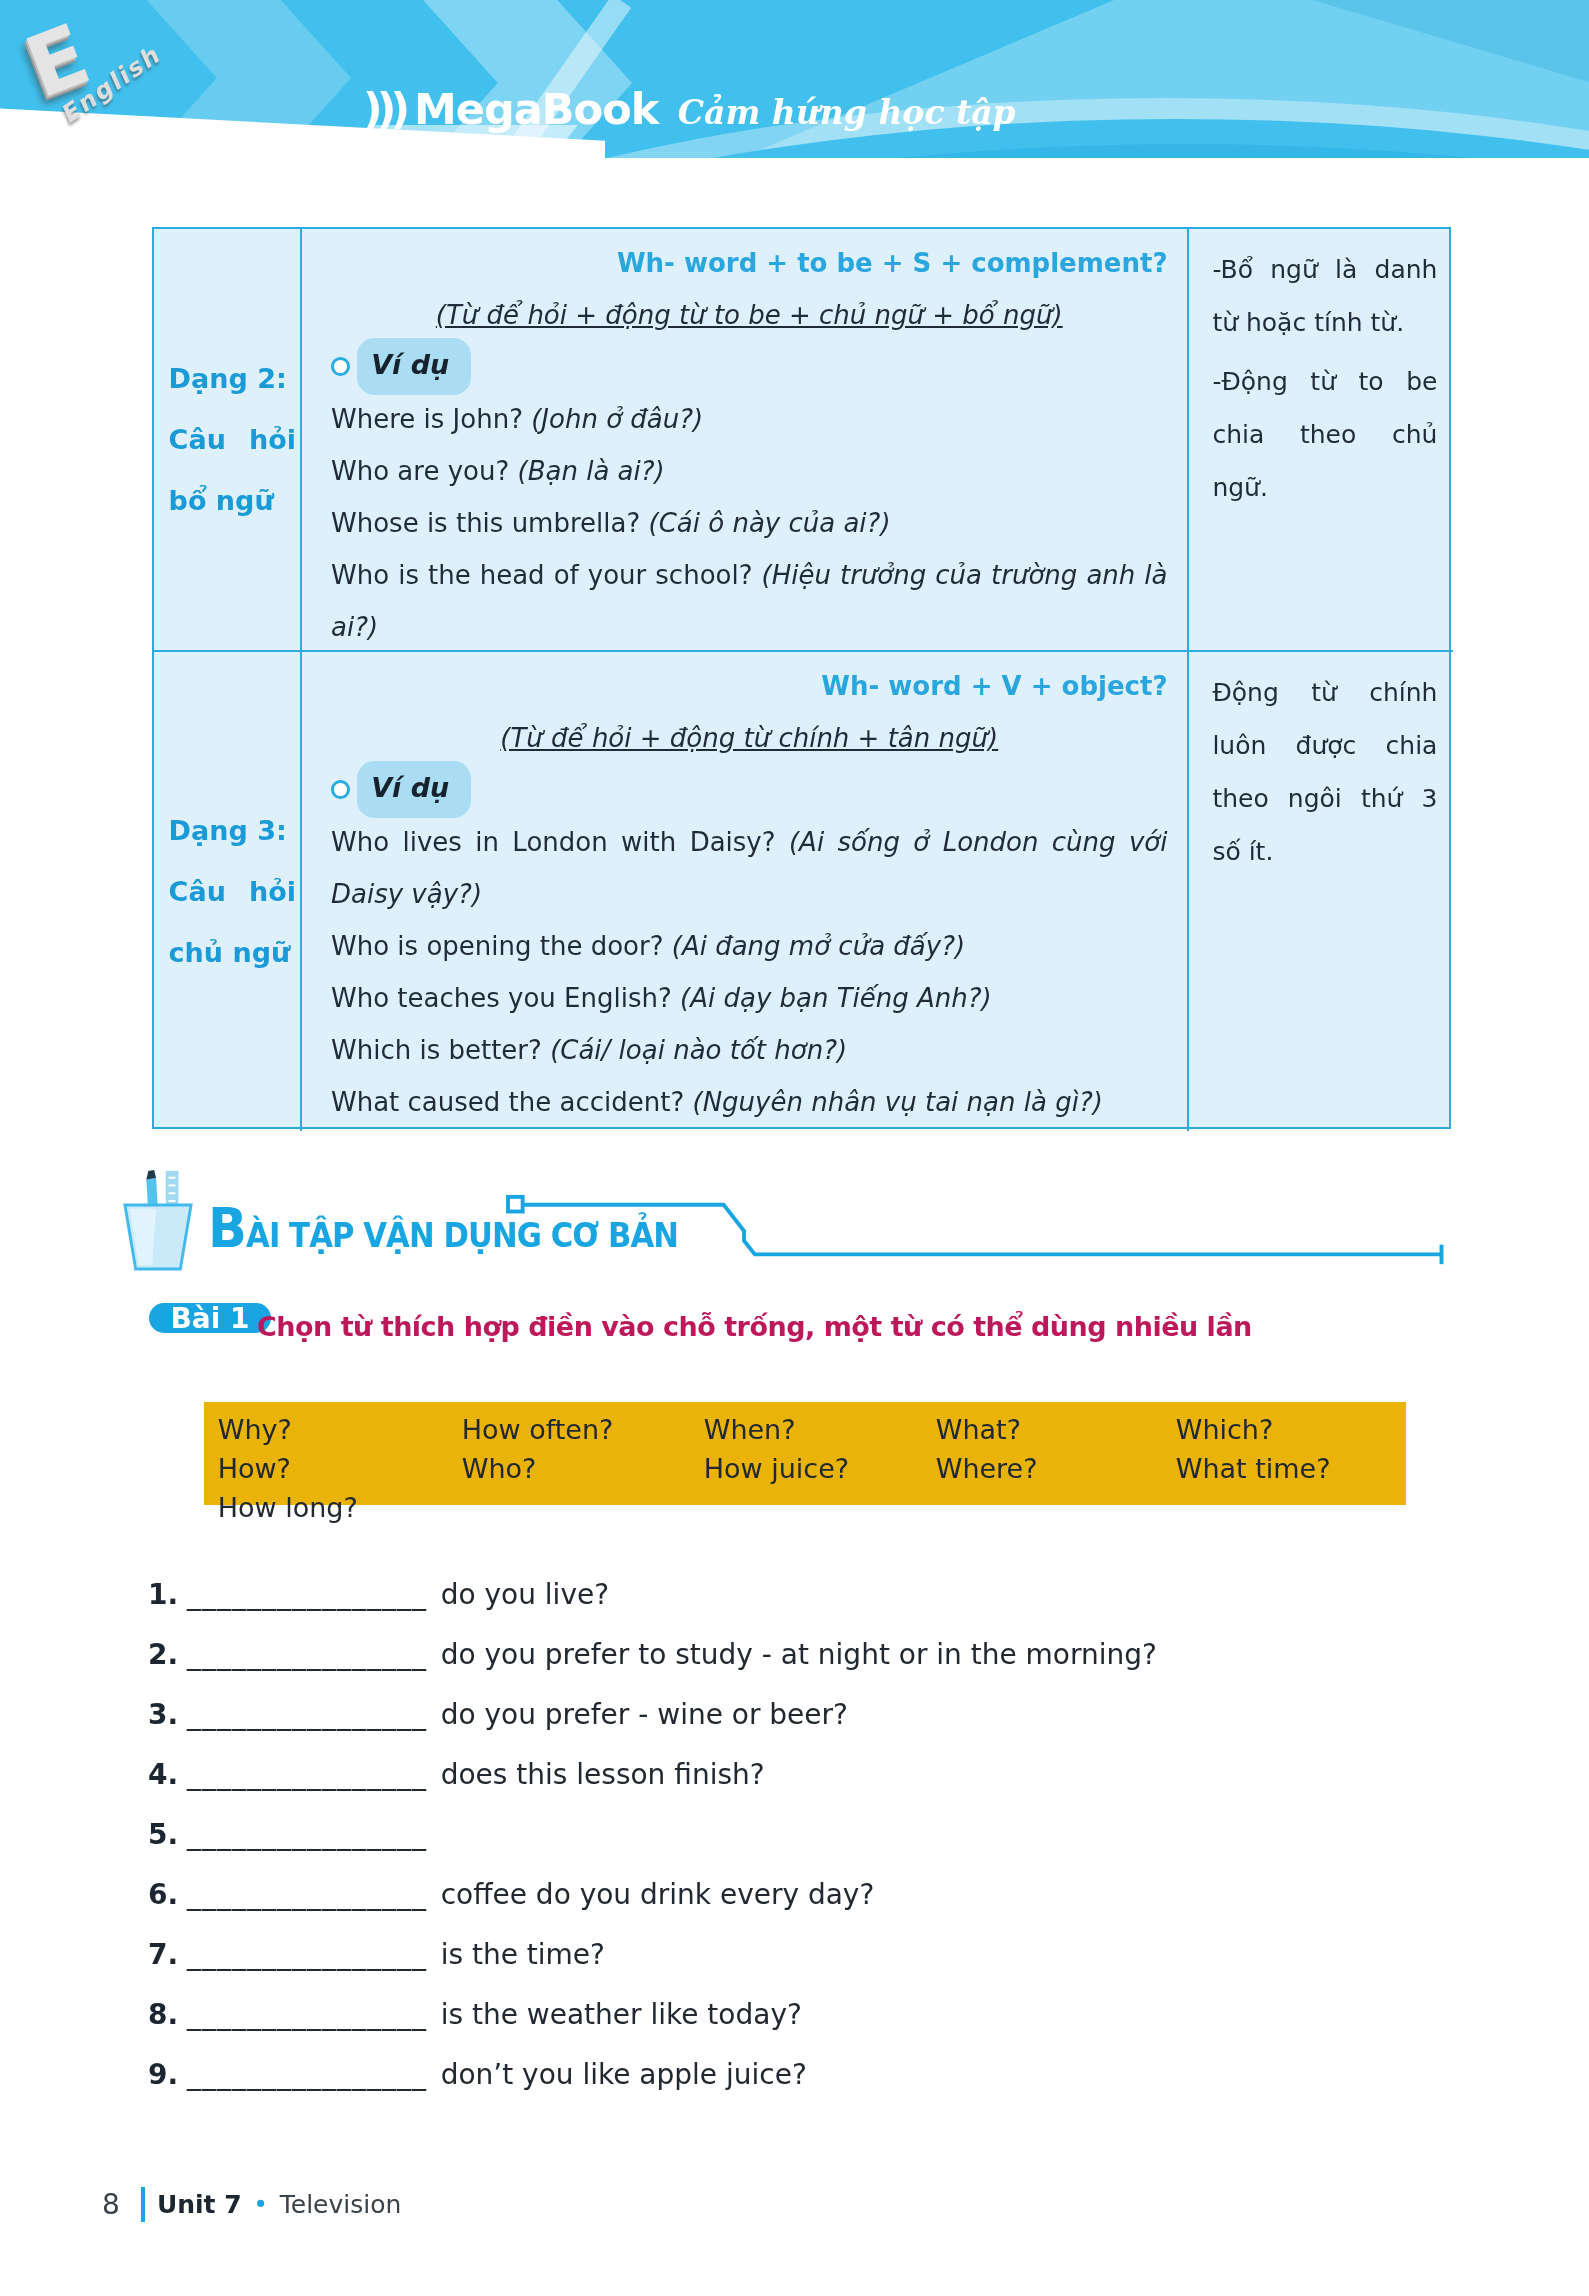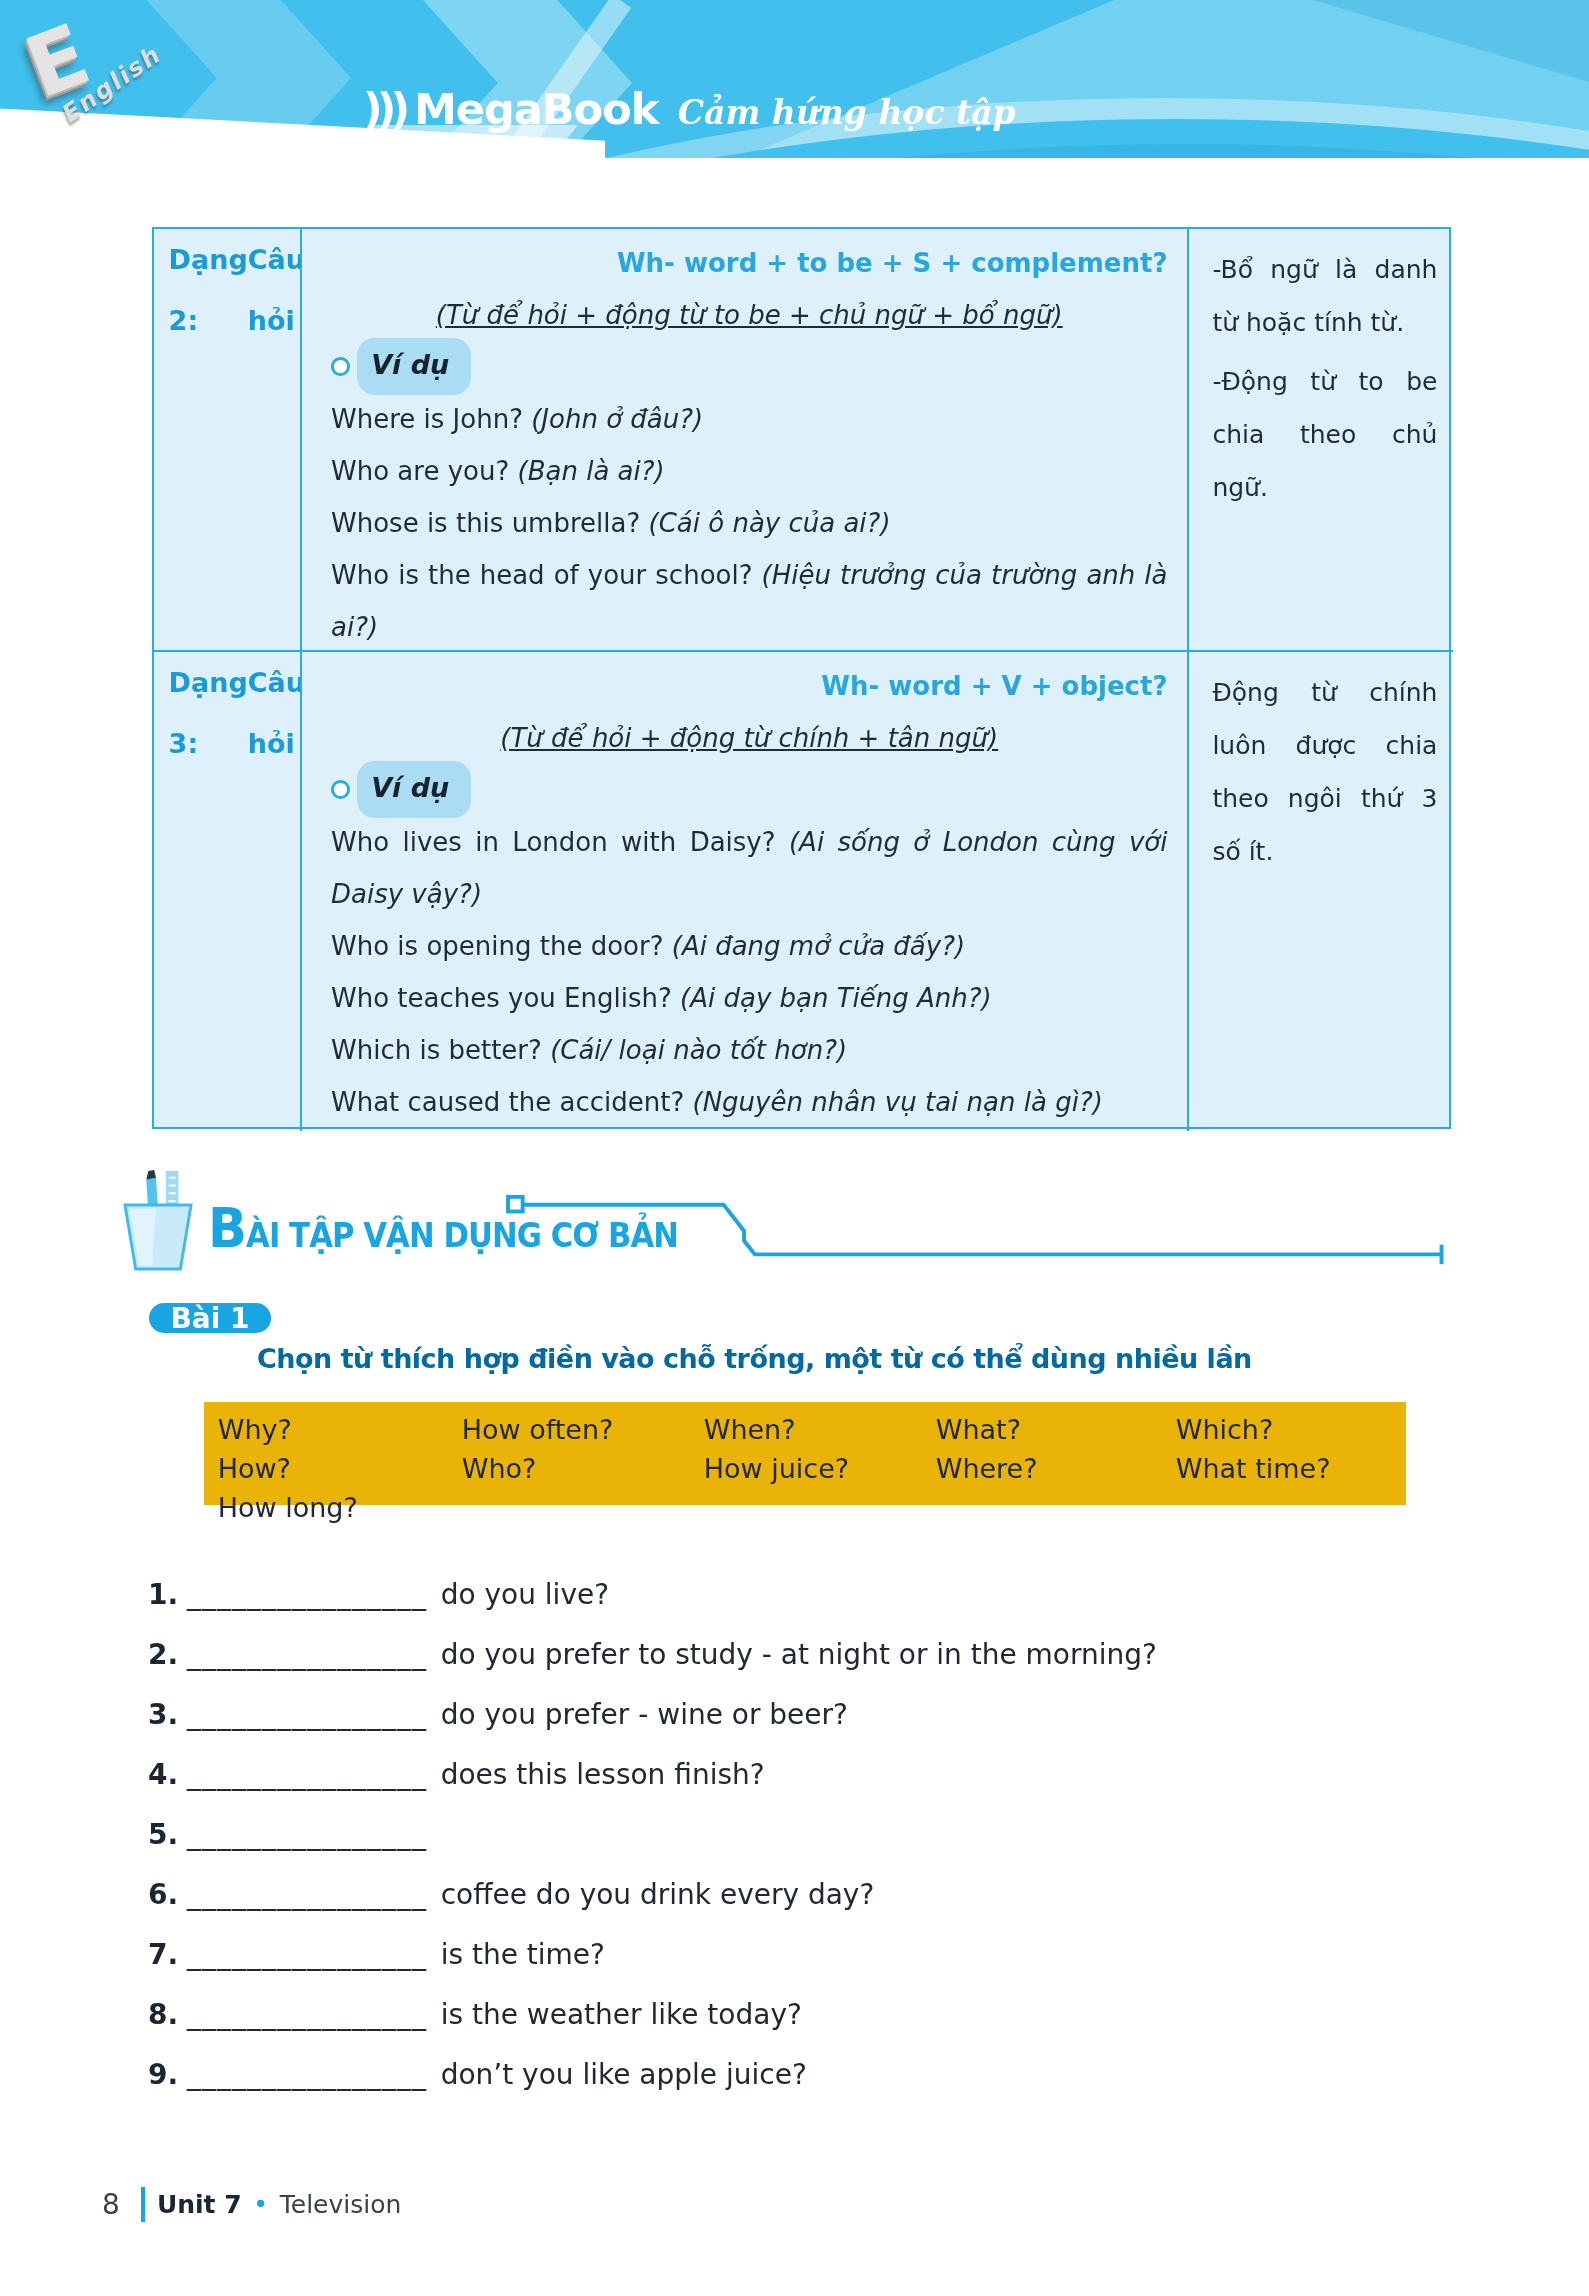--- a/index.html
+++ b/index.html
@@ -34,21 +34,21 @@
   .brand .nm{font-size:43px;font-weight:bold;letter-spacing:-1px;}
   .brand .tg{font-size:33px;font-weight:bold;font-style:italic;margin-left:19.5px;
     font-family:"DejaVu Serif","Liberation Serif",serif;}
   
   .gtable{position:absolute;left:152px;top:227px;width:1299px;height:902px;
     display:grid;grid-template-columns:148px 887px 264px;grid-template-rows:423px 479px;
     background:#def0fa;border:2px solid #2bacdf;box-sizing:border-box;}
   .cell{box-sizing:border-box;border-right:2px solid #2bacdf;border-bottom:2px solid #2bacdf;overflow:hidden;}
   .cell.last-col{border-right:none;}
   .cell.last-row{border-bottom:none;}
-  .c-label{display:flex;flex-direction:row;padding-left:14.6px;
+  .c-label{display:flex;flex-direction:column;justify-content:center;padding-left:14.6px;
     color:#1b9ad8;font-weight:bold;font-size:27px;line-height:61px;}
   .c-label .l2{word-spacing:13.7px;}
   .c-main{padding:7.8px 19.5px 0 29px;font-size:26px;line-height:52px;}
   .c-main p{margin:0;text-align:justify;}
   .c-main .formula{color:#29a6dd;font-weight:bold;text-align:right;}
   .c-main .viline{font-style:italic;text-align:center;text-decoration:underline;}
   .vi{font-style:italic;}
   .vd-row{height:52px;display:flex;align-items:center;}
   .vd-circle{width:12.7px;height:12.7px;border:3.9px solid #2bacdf;background:#ffffff;border-radius:50%;margin-right:7.8px;flex:none;}
   .vd-pill{background:#aadcf4;border-radius:17.6px;padding:1px 21.5px 3.9px 13.7px;
@@ -58,22 +58,22 @@
   
   .sec-icon{position:absolute;left:113px;top:1168px;}
   .sec-title{position:absolute;left:208px;top:1196px;white-space:nowrap;color:#18a5e1;font-weight:bold;
     transform:scaleX(.93);transform-origin:left bottom;letter-spacing:-1px;}
   .sec-title .cap{font-size:55px;}
   .sec-title .rest{font-size:33px;}
   .connector{position:absolute;left:429px;top:1185px;}
   
   .ex-badge{position:absolute;left:149px;top:1303px;height:30px;padding:0 21.5px;border-radius:22.4px;
     background:#18a5e1;color:#ffffff;font-weight:bold;font-size:28px;display:flex;align-items:center;}
-  .ex-instr{position:absolute;left:257px;top:1308px;width:1258px;color:#0369a1;font-weight:bold;
-    font-size:27px;line-height:37px;letter-spacing:-0.5px;margin-top:32px;}
+  .ex-instr{position:absolute;left:257px;top:1308px;width:1258px;color:#be185d;font-weight:bold;
+    font-size:27px;line-height:37px;letter-spacing:-0.5px;}
   .wordbank{position:absolute;left:204px;top:1402px;width:1202px;height:103px;background:#eab308;
     box-sizing:border-box;padding:7.8px 0 0 13.7px;}
   .wb-row{display:grid;grid-template-columns:244px 242px 232px 240px 1fr;line-height:39px;font-size:27px;color:#222831;}
   .questions{position:absolute;left:148px;top:1564px;width:1365px;}
   .q-row{height:60px;display:flex;align-items:center;font-size:28px;color:#222831;}
   .q-num{font-weight:bold;color:#1b2630;width:39px;flex:none;}
   .q-blank{letter-spacing:1px;margin-right:13.7px;white-space:nowrap;}
   
   .footer{position:absolute;left:102px;top:2183px;height:43px;display:flex;align-items:center;}
   .f-page{font-size:28px;color:#39424a;}

